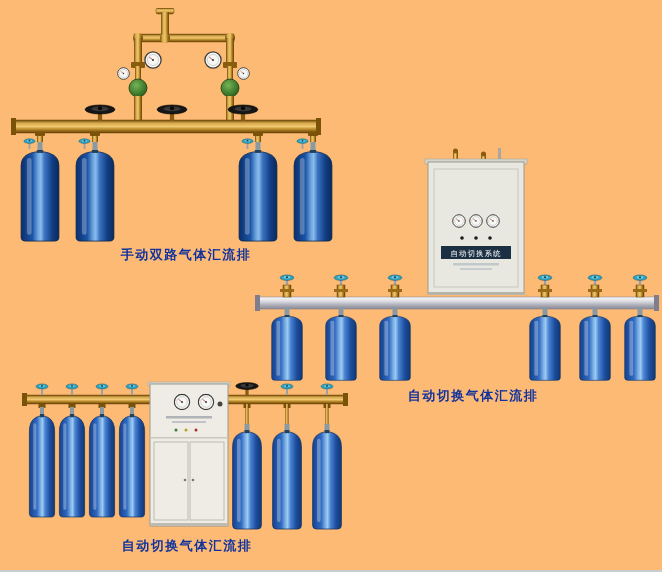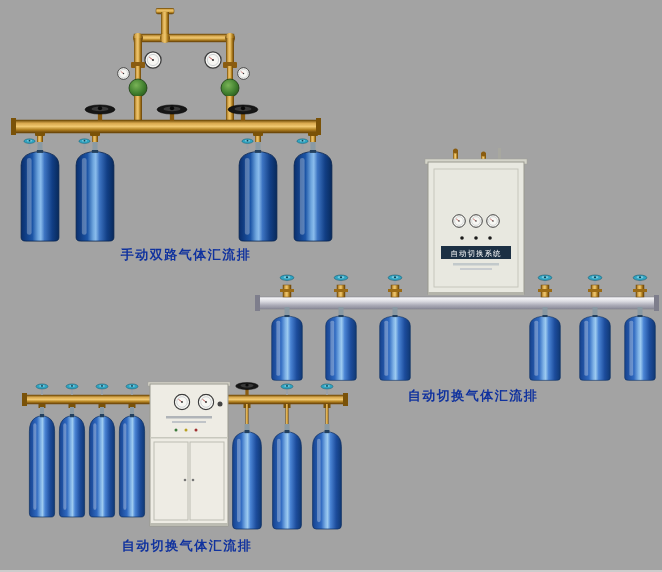--- a/index.html
+++ b/index.html
@@ -1,19 +1,19 @@
 <!DOCTYPE html>
 <html><head>
 <meta charset="utf-8">
 <style>
   html,body{margin:0;padding:0;background:#ffffff;}
   .page{
     position:relative;
     width:662px;height:572px;
-    background:#a3a3a3;
+    background:#fdba74;
     overflow:hidden;
     font-family:"Liberation Sans","DejaVu Sans",sans-serif;
   }
   .art{position:absolute;}
   #fig1{left:10px;top:8px;width:326px;height:236px;}
   #fig2{left:255px;top:148px;width:404px;height:238px;}
   #fig3{left:20px;top:380px;width:332px;height:152px;}
   .caption{
     position:absolute;
     font-weight:bold;

